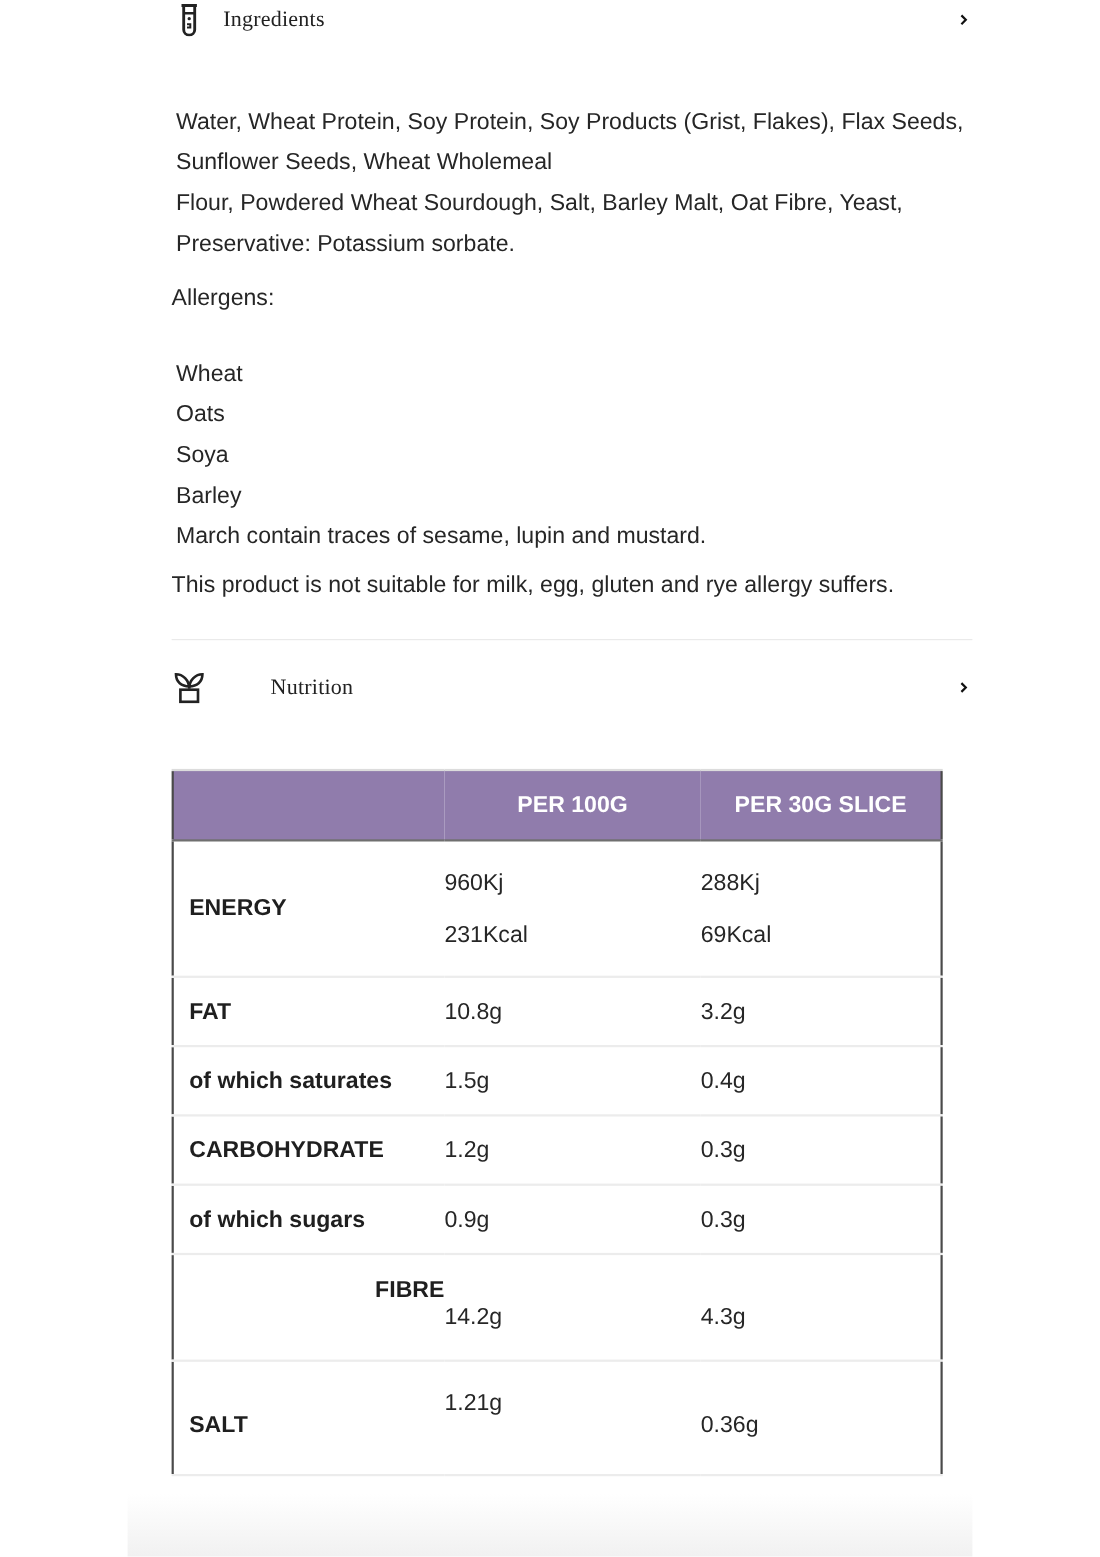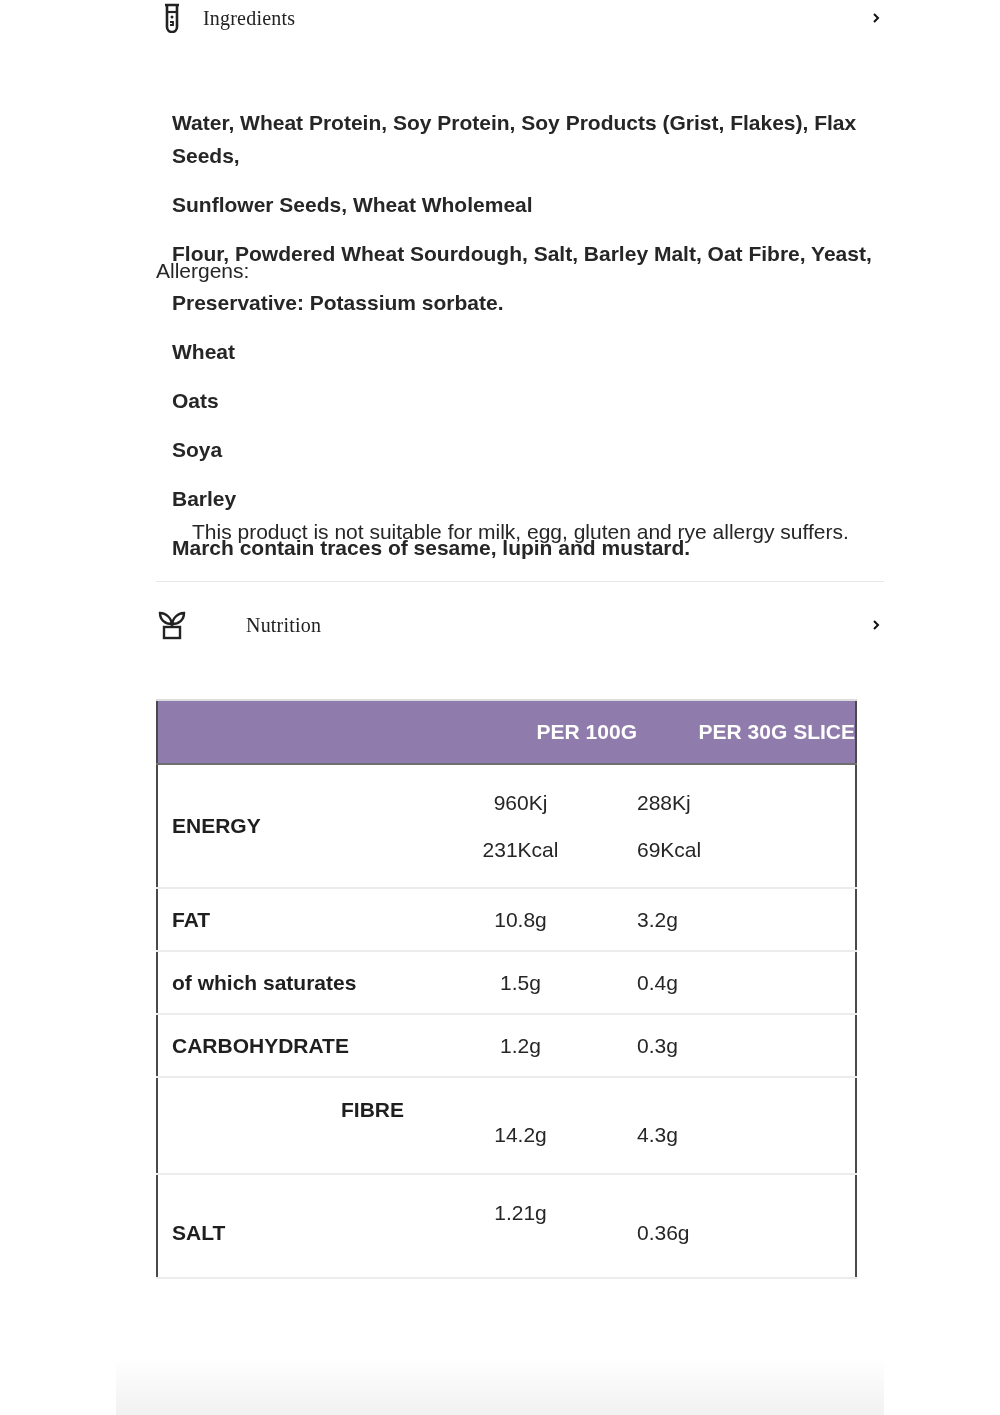--- a/index.html
+++ b/index.html
@@ -4,31 +4,31 @@
 <style>
   html, body { margin:0; padding:0; background:#ffffff; }
   body { width:1000px; height:1415px; position:relative; overflow:hidden; font-family:"Liberation Sans", sans-serif; color:#1f1f1f; }
   .section-head { position:absolute; left:156px; width:728px; height:40px; display:flex; align-items:center; cursor:pointer; }
   .section-head .icon { width:32px; height:32px; display:flex; align-items:center; justify-content:center; margin-right:15px; }
   .section-head .title { font-family:Liberation Serif, serif; font-size:20px; color:#222; letter-spacing:0.2px; }
   .section-head .chev { margin-left:auto; width:16px; height:20px; display:flex; align-items:center; justify-content:center; }
   #ing-head { top:-2px; }
   #nut-head { top:605px;gap:43px; }
   .body-text { position:absolute; left:156px; width:740px; font-size:21px; line-height:33px; color:#262626; }
-  .body-text p { margin:16px;font-weight:bold; }
+  .body-text p { margin:4px; }
   #ingredients-text { top:90px; }
   #allergens-label { top:254px; }
   #allergens-list { top:319px; }
-  #suitability { top:515px;margin-left:36px; }
+  #suitability { top:515px; }
   .divider { position:absolute; left:156px; top:581px; width:728px; height:1px; background:#e8e8e8; }
   table.nut { position:absolute; left:156px; top:699px; width:701px; border-collapse:collapse; border-left:2px solid #4a4a4a; border-right:2px solid #4a4a4a; }
-  table.nut th { background:#907cac; color:#ffffff; font-weight:bold; font-size:21px; text-align:right; height:62px; padding:0; border-top:2px solid #dcdcdc; border-bottom:2px solid #6f6f6f; }
+  table.nut th { background:#907cac; color:#ffffff; font-weight:bold; font-size:21px; text-align:center; height:62px; padding:0; border-top:2px solid #dcdcdc; border-bottom:2px solid #6f6f6f; }
   table.nut td { font-size:21px; color:#262626; border-bottom:2px solid #ececec; padding:0; vertical-align:middle; }
   table.nut td.label { font-weight:bold; padding-left:14px; width:232px; color:#1f1f1f; }
-  table.nut td.v1 { width:233px;text-align:center; }
+  table.nut td.v1 { width:233px; }
   .energy-row td { height:122px; }
   .energy-row .stack div { line-height:47px; }
   .r62 td { height:61px; }
   .fibre-row td { height:75px; }
   .salt-row td { height:76px; }
   .fibre-row td.label { vertical-align:top; padding-top:20px;text-align:right; }
   .fibre-row td.v1, .fibre-row td.v2 { padding-top:18px; }
   .salt-row td.v1 { vertical-align:top; padding-top:26px; }
   .salt-row td.v2 { padding-top:14px; }
   .salt-row td.label { padding-top:14px; }
@@ -119,20 +119,25 @@
     <tr class="r62">
       <td class="label">of which saturates</td>
       <td class="v1">1.5g</td>
       <td class="v2">0.4g</td>
     </tr>
     <tr class="r62">
       <td class="label">CARBOHYDRATE</td>
       <td class="v1">1.2g</td>
       <td class="v2">0.3g</td>
     </tr>
+    <tr class="r62">
+      <td class="label">of which sugars</td>
+      <td class="v1">0.9g</td>
+      <td class="v2">0.3g</td>
+    </tr>
     <tr class="fibre-row">
       <td class="label">FIBRE</td>
       <td class="v1">14.2g</td>
       <td class="v2">4.3g</td>
     </tr>
     <tr class="salt-row">
       <td class="label">SALT</td>
       <td class="v1">1.21g</td>
       <td class="v2">0.36g</td>
     </tr>

